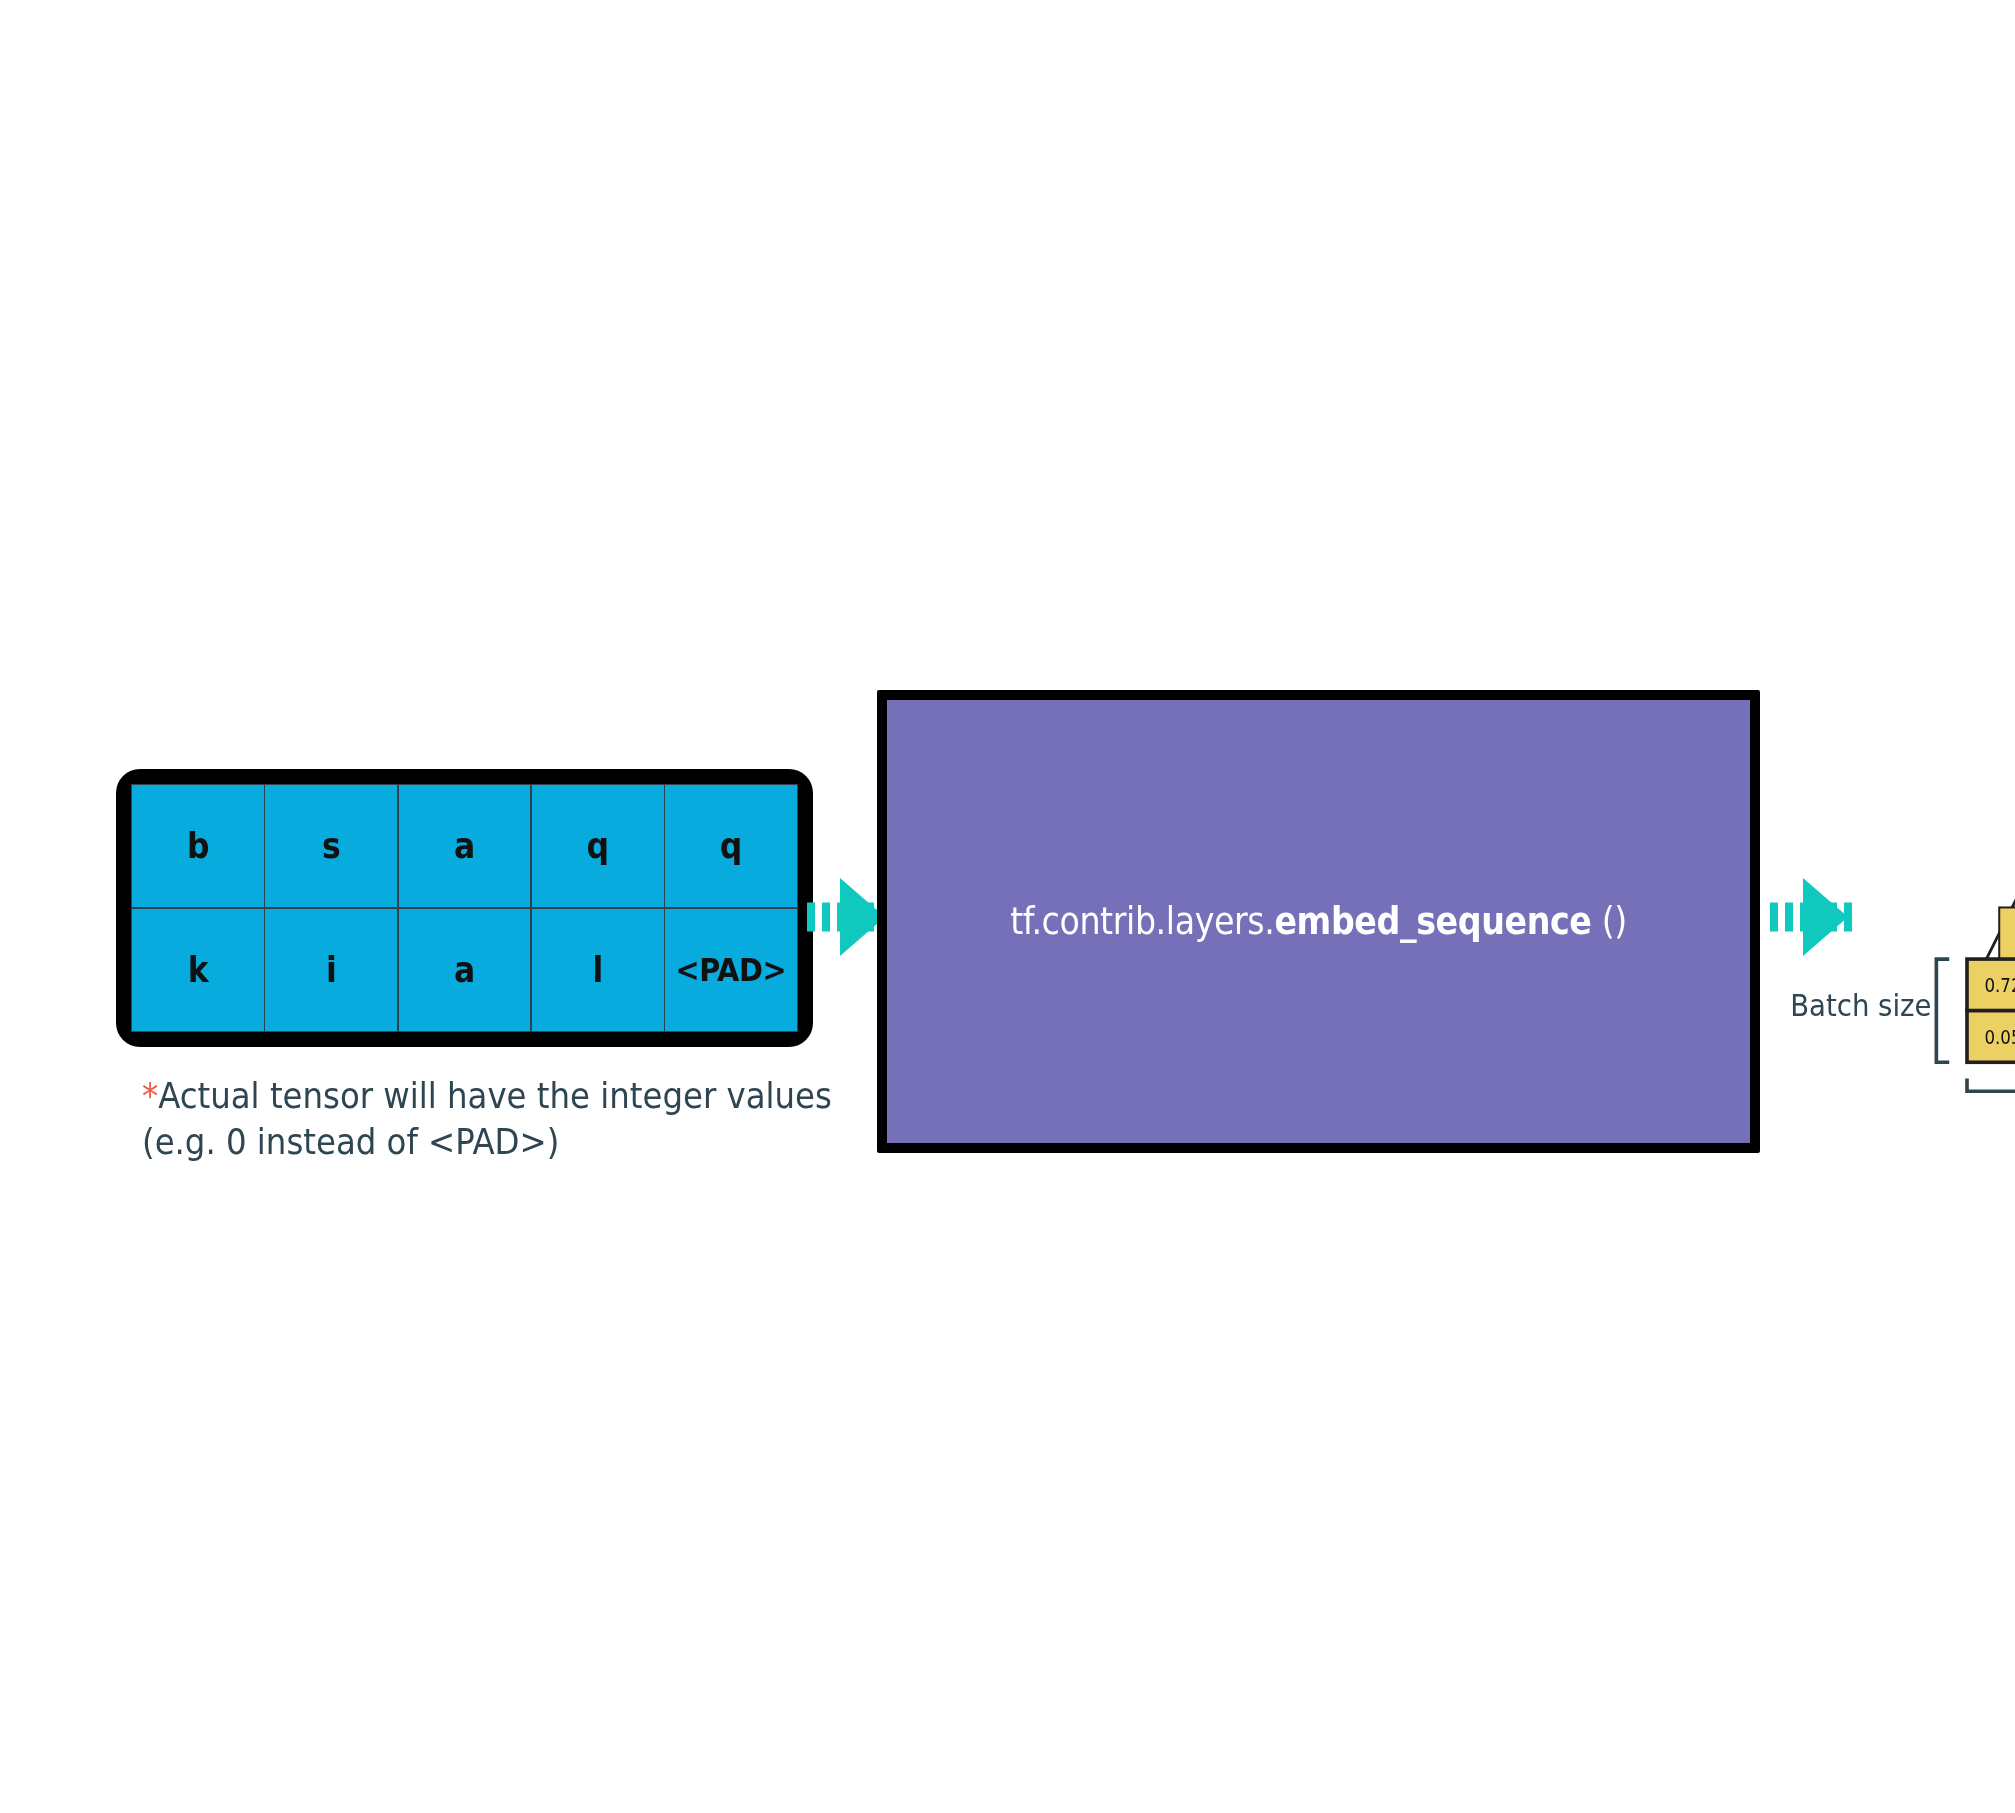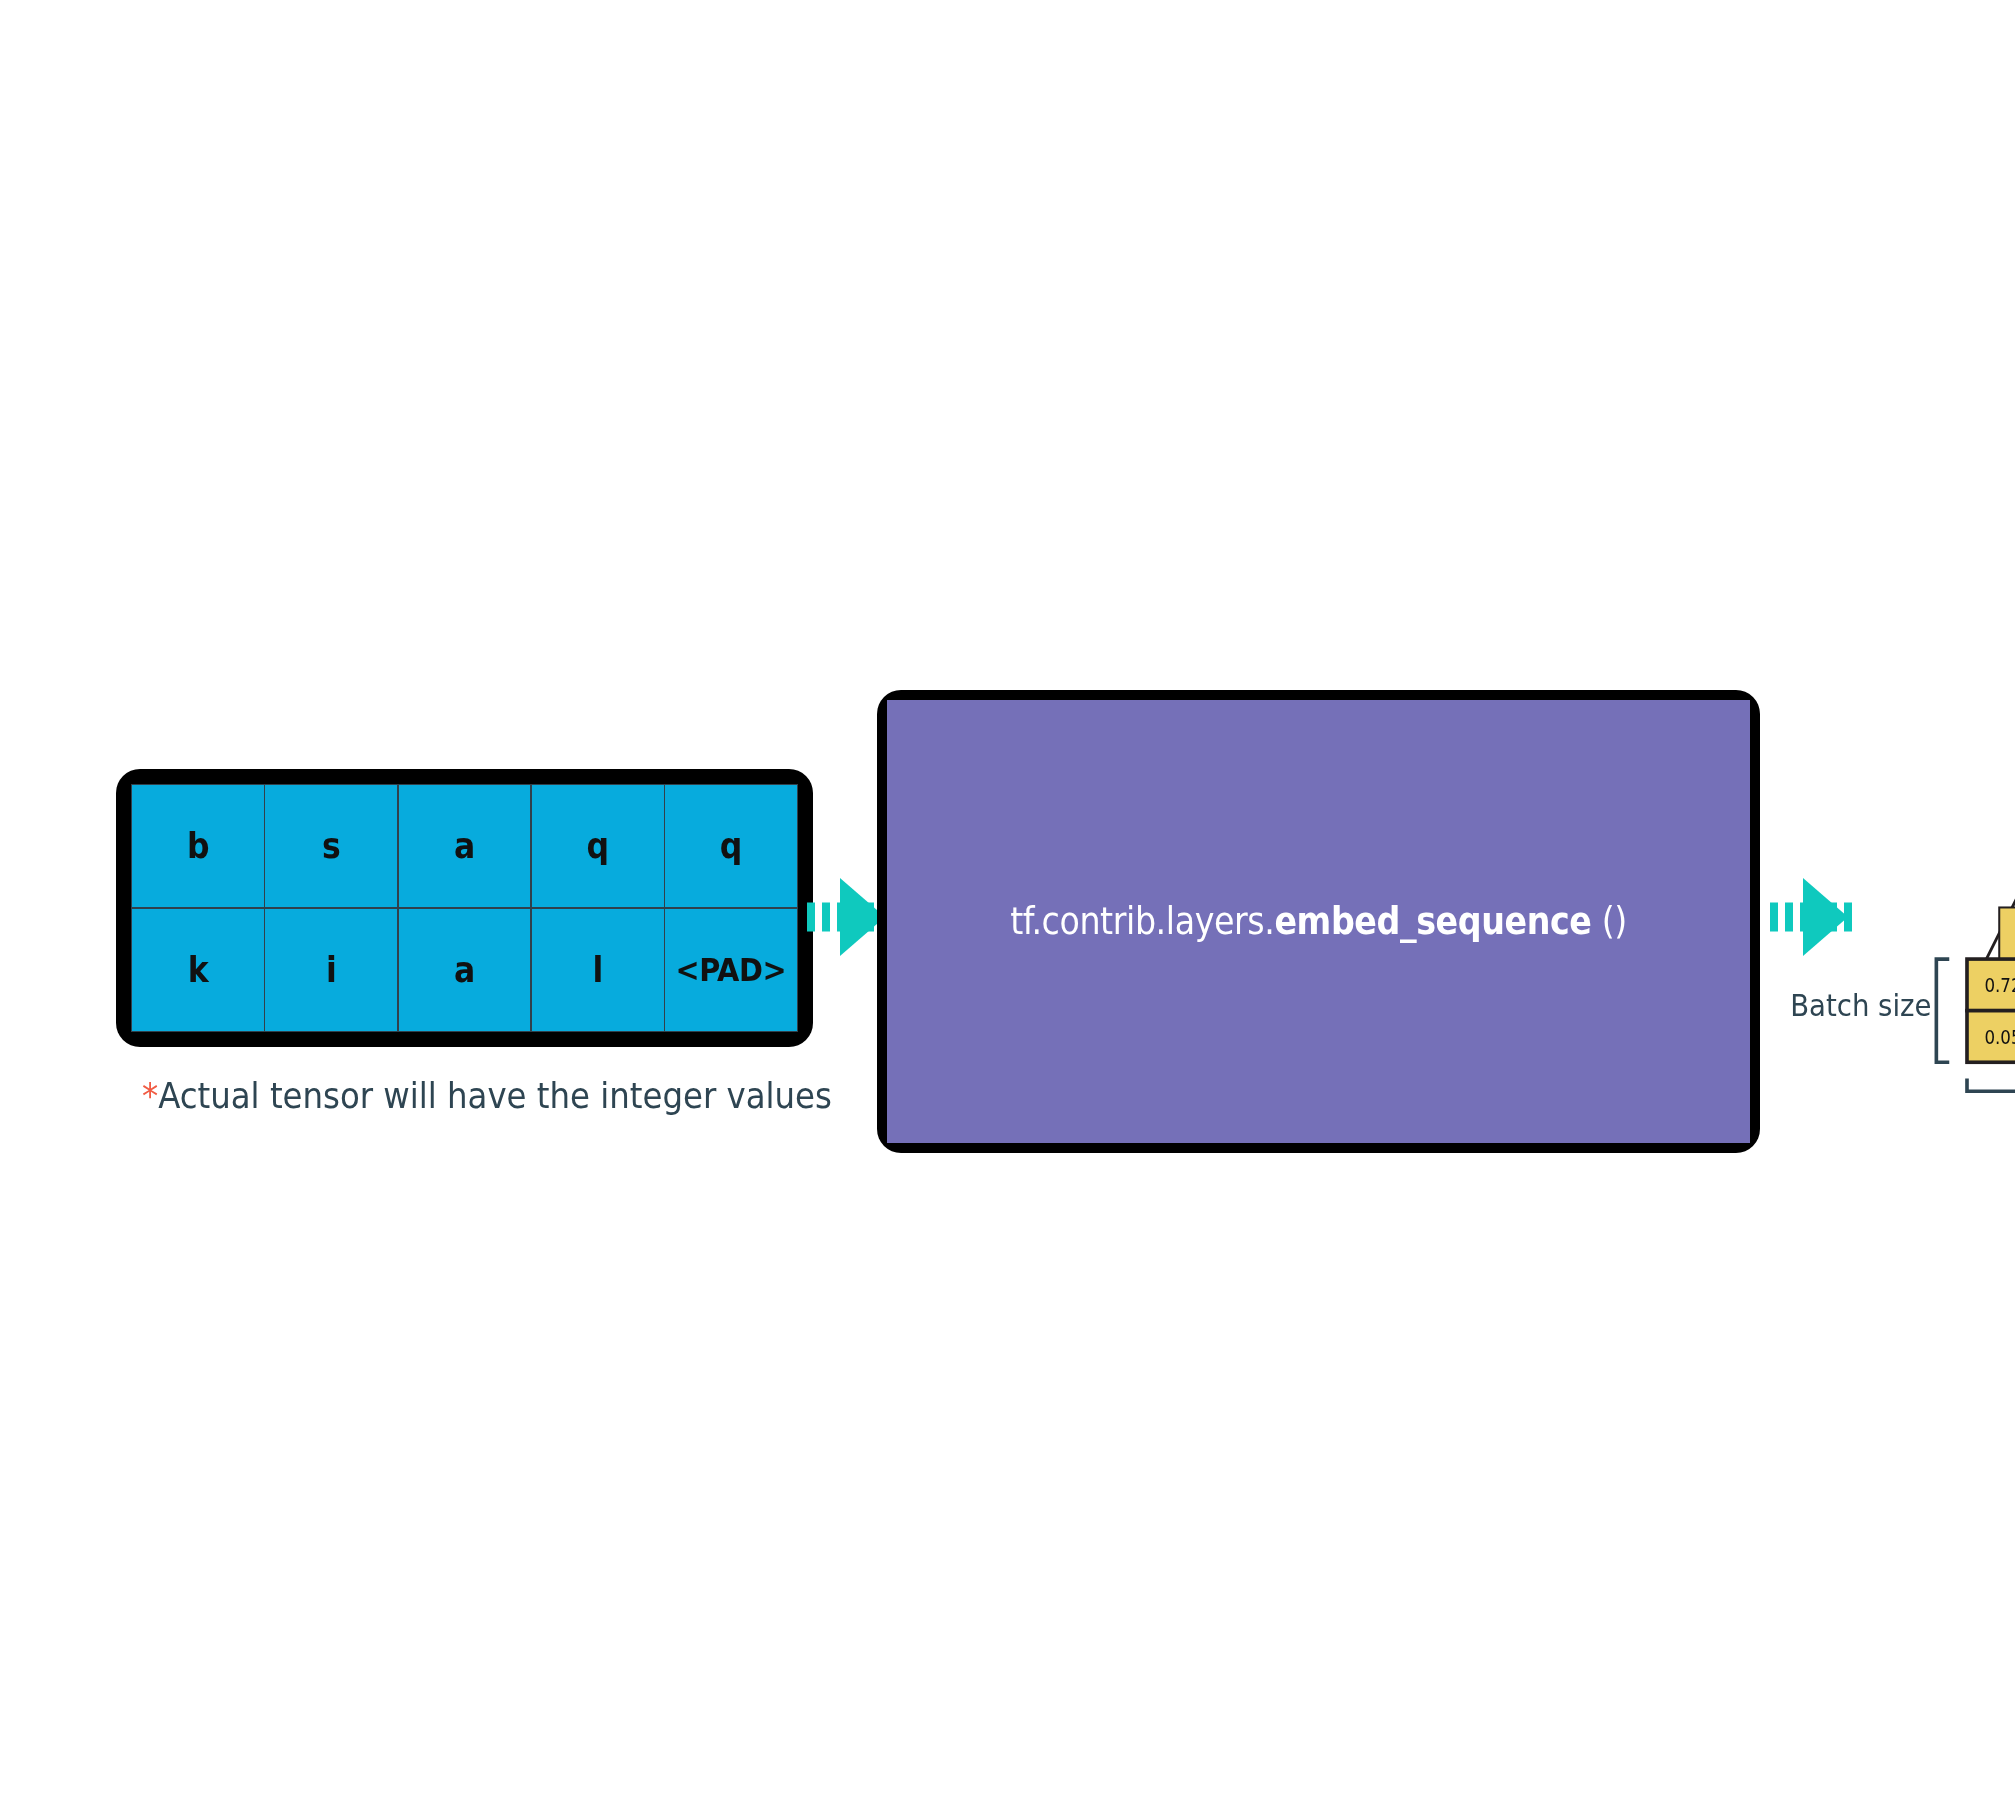--- a/index.html
+++ b/index.html
@@ -28,21 +28,21 @@
   }
 
   
   .device{
     position:absolute;
     background:#000000;
     border-radius:24px;
     box-sizing:border-box;
   }
   .device.tablet{padding:15.3px;}
-  .device.slab{padding:10px;border-radius:24px;}
+  .device.slab{padding:10px;border-radius:2px;}
 
   
   .batch-grid{
     width:100%;height:100%;
     display:grid;
     grid-template-columns:repeat(5,1fr);
     grid-template-rows:repeat(2,1fr);
     background:#31404B;
     gap:1.6px;
     box-sizing:border-box;
@@ -128,20 +128,21 @@
       <div class="batch-cell">k</div>
       <div class="batch-cell">i</div>
       <div class="batch-cell">a</div>
       <div class="batch-cell">l</div>
       <div class="batch-cell pad">&lt;PAD&gt;</div>
     </div>
   </div>
 
   <div class="footnote" style="left:142px;top:1073px;">
     <div><span class="ast">*</span><span>Actual tensor will have the integer values</span></div>
+    <div><span>(e.g. 0 instead of &lt;PAD&gt;)</span></div>
   </div>
 
   <div class="arrow" style="left:806px;top:878px;width:79px;height:77px;">
     <div class="dashes" style="left:0.8px;">
       <i></i>
         <i></i>
         <i></i>
         <i></i>
         <i></i>
         <i></i>

